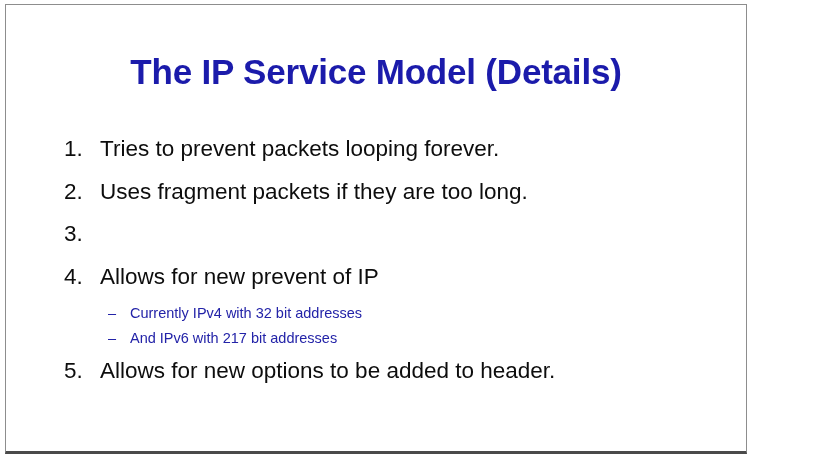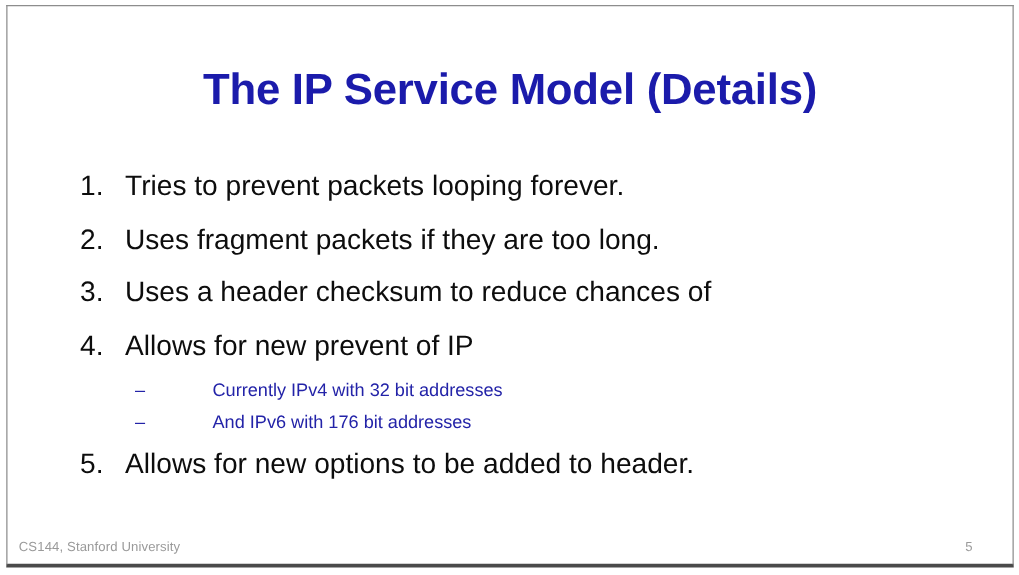--- a/index.html
+++ b/index.html
@@ -12,21 +12,21 @@
     height: 460px;
     overflow: hidden;
     font-family: "Liberation Sans", sans-serif;
   }
 
   
   .slide {
     position: absolute;
     left: 5px;
     top: 4px;
-    width: 806px;
+    width: 742px;
     height: 450px;
     background: #ffffff;
     border: 1px solid #8d8d8d;
     border-bottom: 3px solid #4a4a4a;
     box-sizing: border-box;
     overflow: hidden;
   }
 
   
   .title {
@@ -94,21 +94,20 @@
 
   .sub-marker {
     flex: 0 0 auto;
     width: 22px;
     padding-left: 50px;
     box-sizing: content-box;
   }
 
   .sub-text {
     flex: 1 1 auto;
-    margin-left: 40px;
   }
 
   
   .footer {
     position: absolute;
     left: 0;
     bottom: 0;
     width: 100%;
     height: 26px;
     box-sizing: border-box;
@@ -145,45 +144,40 @@
     </div>
 
     <div class="list-item">
       <span class="list-marker">2.</span>
       <span class="list-text">Uses fragment packets if they are too long.</span>
     </div>
 
     <div class="list-item">
       <span class="list-marker">3.</span>
       <span class="list-text">
-        <span>Uses a header checksum to reduce chances of</span>
       </span>
     </div>
 
     <div class="list-item">
       <span class="list-marker">4.</span>
       <span class="list-text">Allows for new prevent of IP</span>
     </div>
 
     <div class="sub-list">
       <div class="sub-item">
         <span class="sub-marker">–</span>
         <span class="sub-text">Currently IPv4 with 32 bit addresses</span>
       </div>
       <div class="sub-item">
         <span class="sub-marker">–</span>
-        <span class="sub-text">And IPv6 with 176 bit addresses</span>
+        <span class="sub-text">And IPv6 with 217 bit addresses</span>
       </div>
     </div>
 
     <div class="list-item">
       <span class="list-marker">5.</span>
       <span class="list-text">Allows for new options to be added to header.</span>
     </div>
 
   </div>
 
-  <div class="footer">
-    <span class="footer-left">CS144, Stanford University</span>
-    <span class="footer-right">5</span>
-  </div>
 
 </div>
 
 </body></html>

